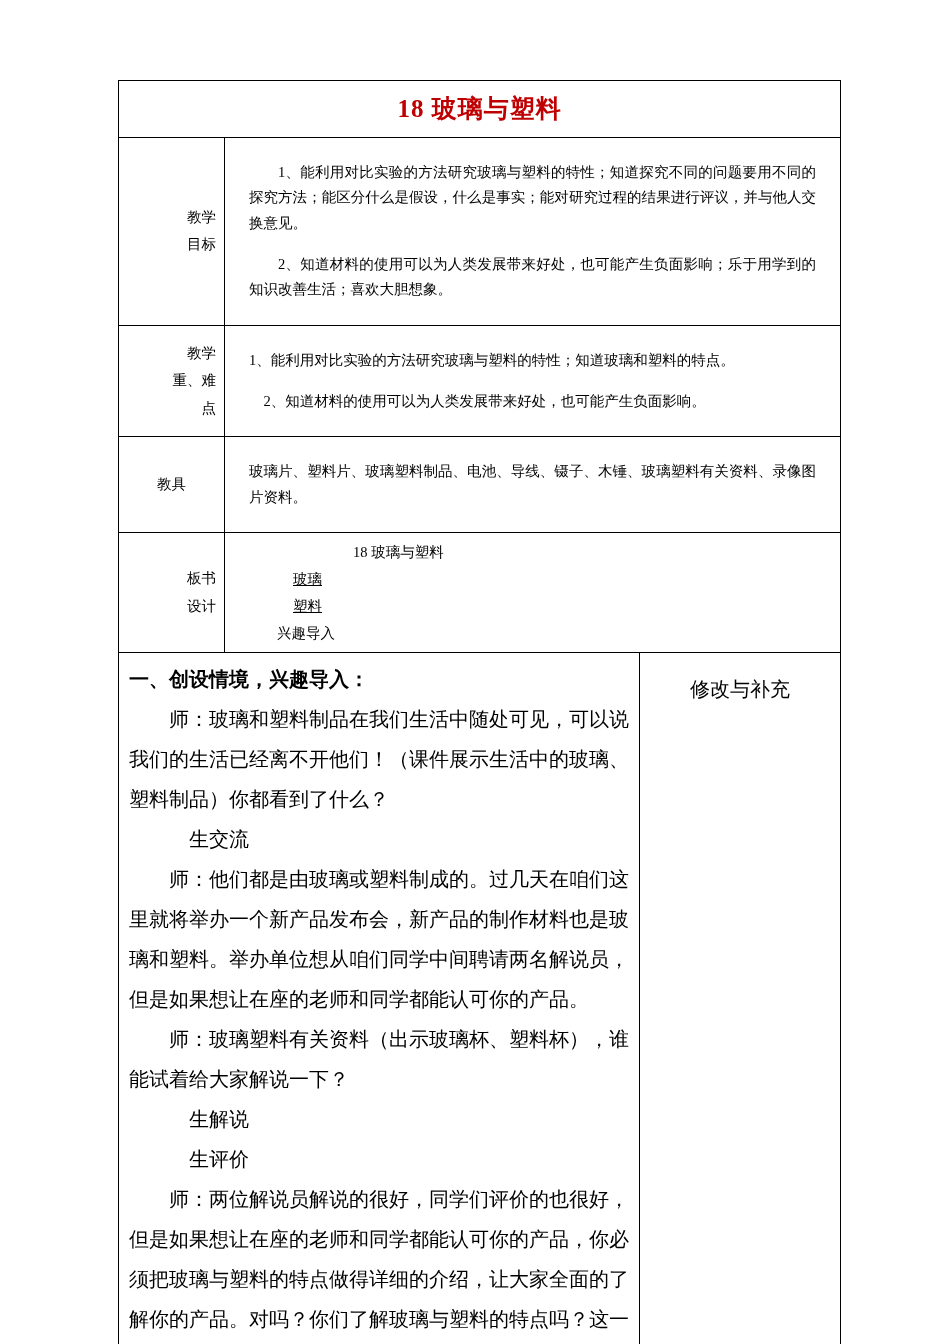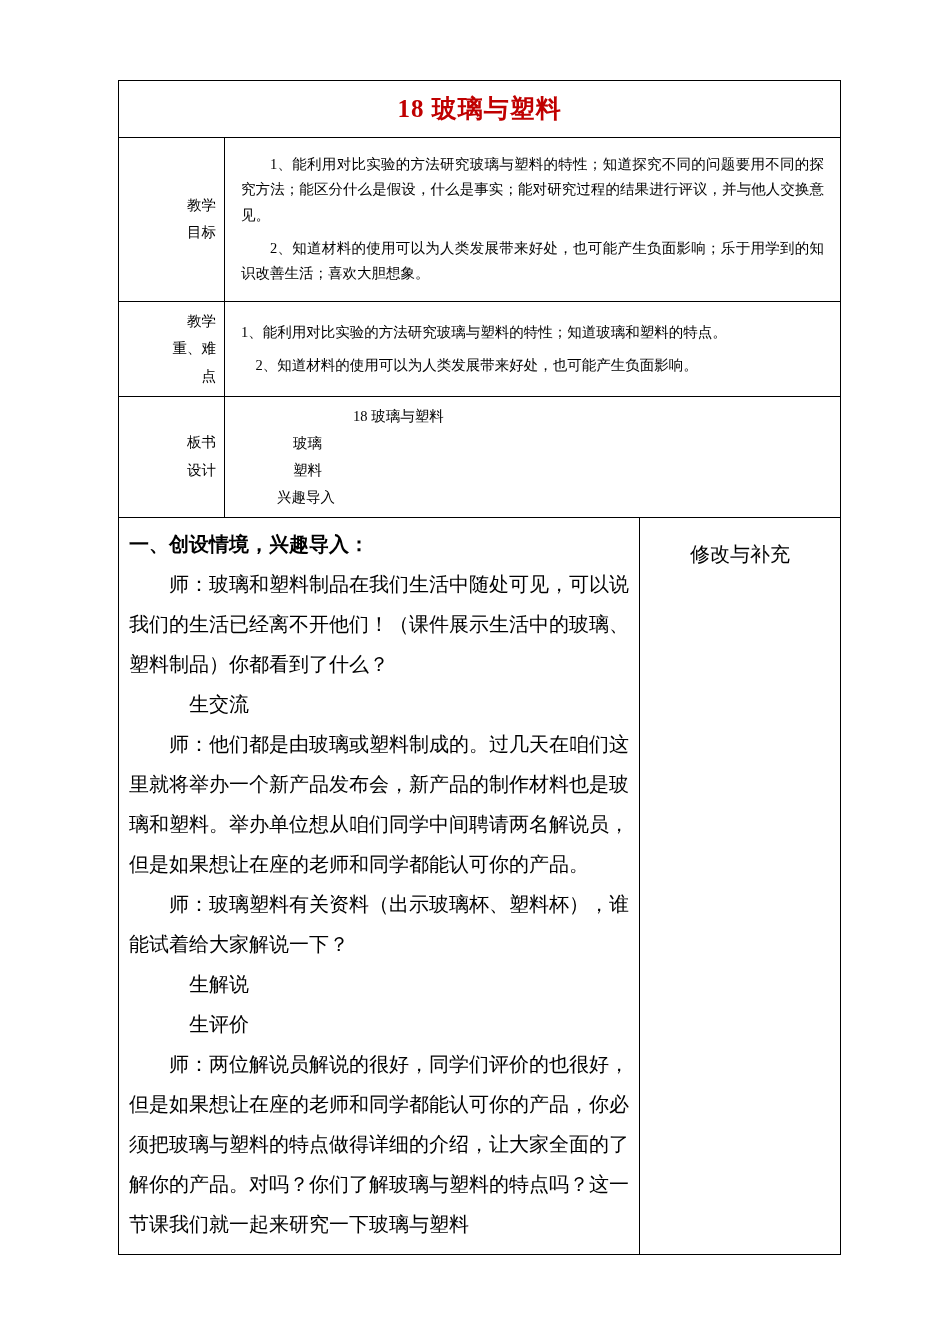--- a/index.html
+++ b/index.html
@@ -56,37 +56,38 @@
     height: 46px;
     text-align: center;
     font-size: 15px;
   }
   .content-cell {
     text-align: justify;
     font-size: 14.5px;
     line-height: 1.95;
   }
   .content-cell p {
-    margin: 8px;
+    margin: 16px;
   }
   .indent2 {
     text-indent: 2em;
   }
   .indent1 {
     text-indent: 1em;
   }
   .bb-line {
     display: block;
     line-height: 1.85;
   }
   .bb-title {
     padding-left: 120px;
   }
   .bb-sub {
     padding-left: 60px;
+    text-decoration: underline;
   }
   .bb-sub2 {
     padding-left: 44px;
   }
   .body-table {
     width: 722px;
     border-collapse: collapse;
     table-layout: fixed;
     margin-top: -1px;
   }
@@ -154,20 +155,26 @@
         <span class="l2">教学</span>
         <span class="l2">重、难</span>
         <span class="l2">点</span>
       </td>
       <td class="content-cell" colspan="5">
         <p>1、能利用对比实验的方法研究玻璃与塑料的特性；知道玻璃和塑料的特点。</p>
         <p class="indent1">2、知道材料的使用可以为人类发展带来好处，也可能产生负面影响。</p>
       </td>
     </tr>
 
+    <tr>
+      <td class="label-cell">教具</td>
+      <td class="content-cell" colspan="5">
+        <p>玻璃片、塑料片、玻璃塑料制品、电池、导线、镊子、木锤、玻璃塑料有关资料、录像图片资料。</p>
+      </td>
+    </tr>
 
     <tr>
       <td class="label-cell">
         <span class="l2">板书</span>
         <span class="l2">设计</span>
       </td>
       <td class="content-cell" colspan="5">
         <span class="bb-line bb-title">18    玻璃与塑料</span>
         <span class="bb-line bb-sub">玻璃</span>
         <span class="bb-line bb-sub">塑料</span>

